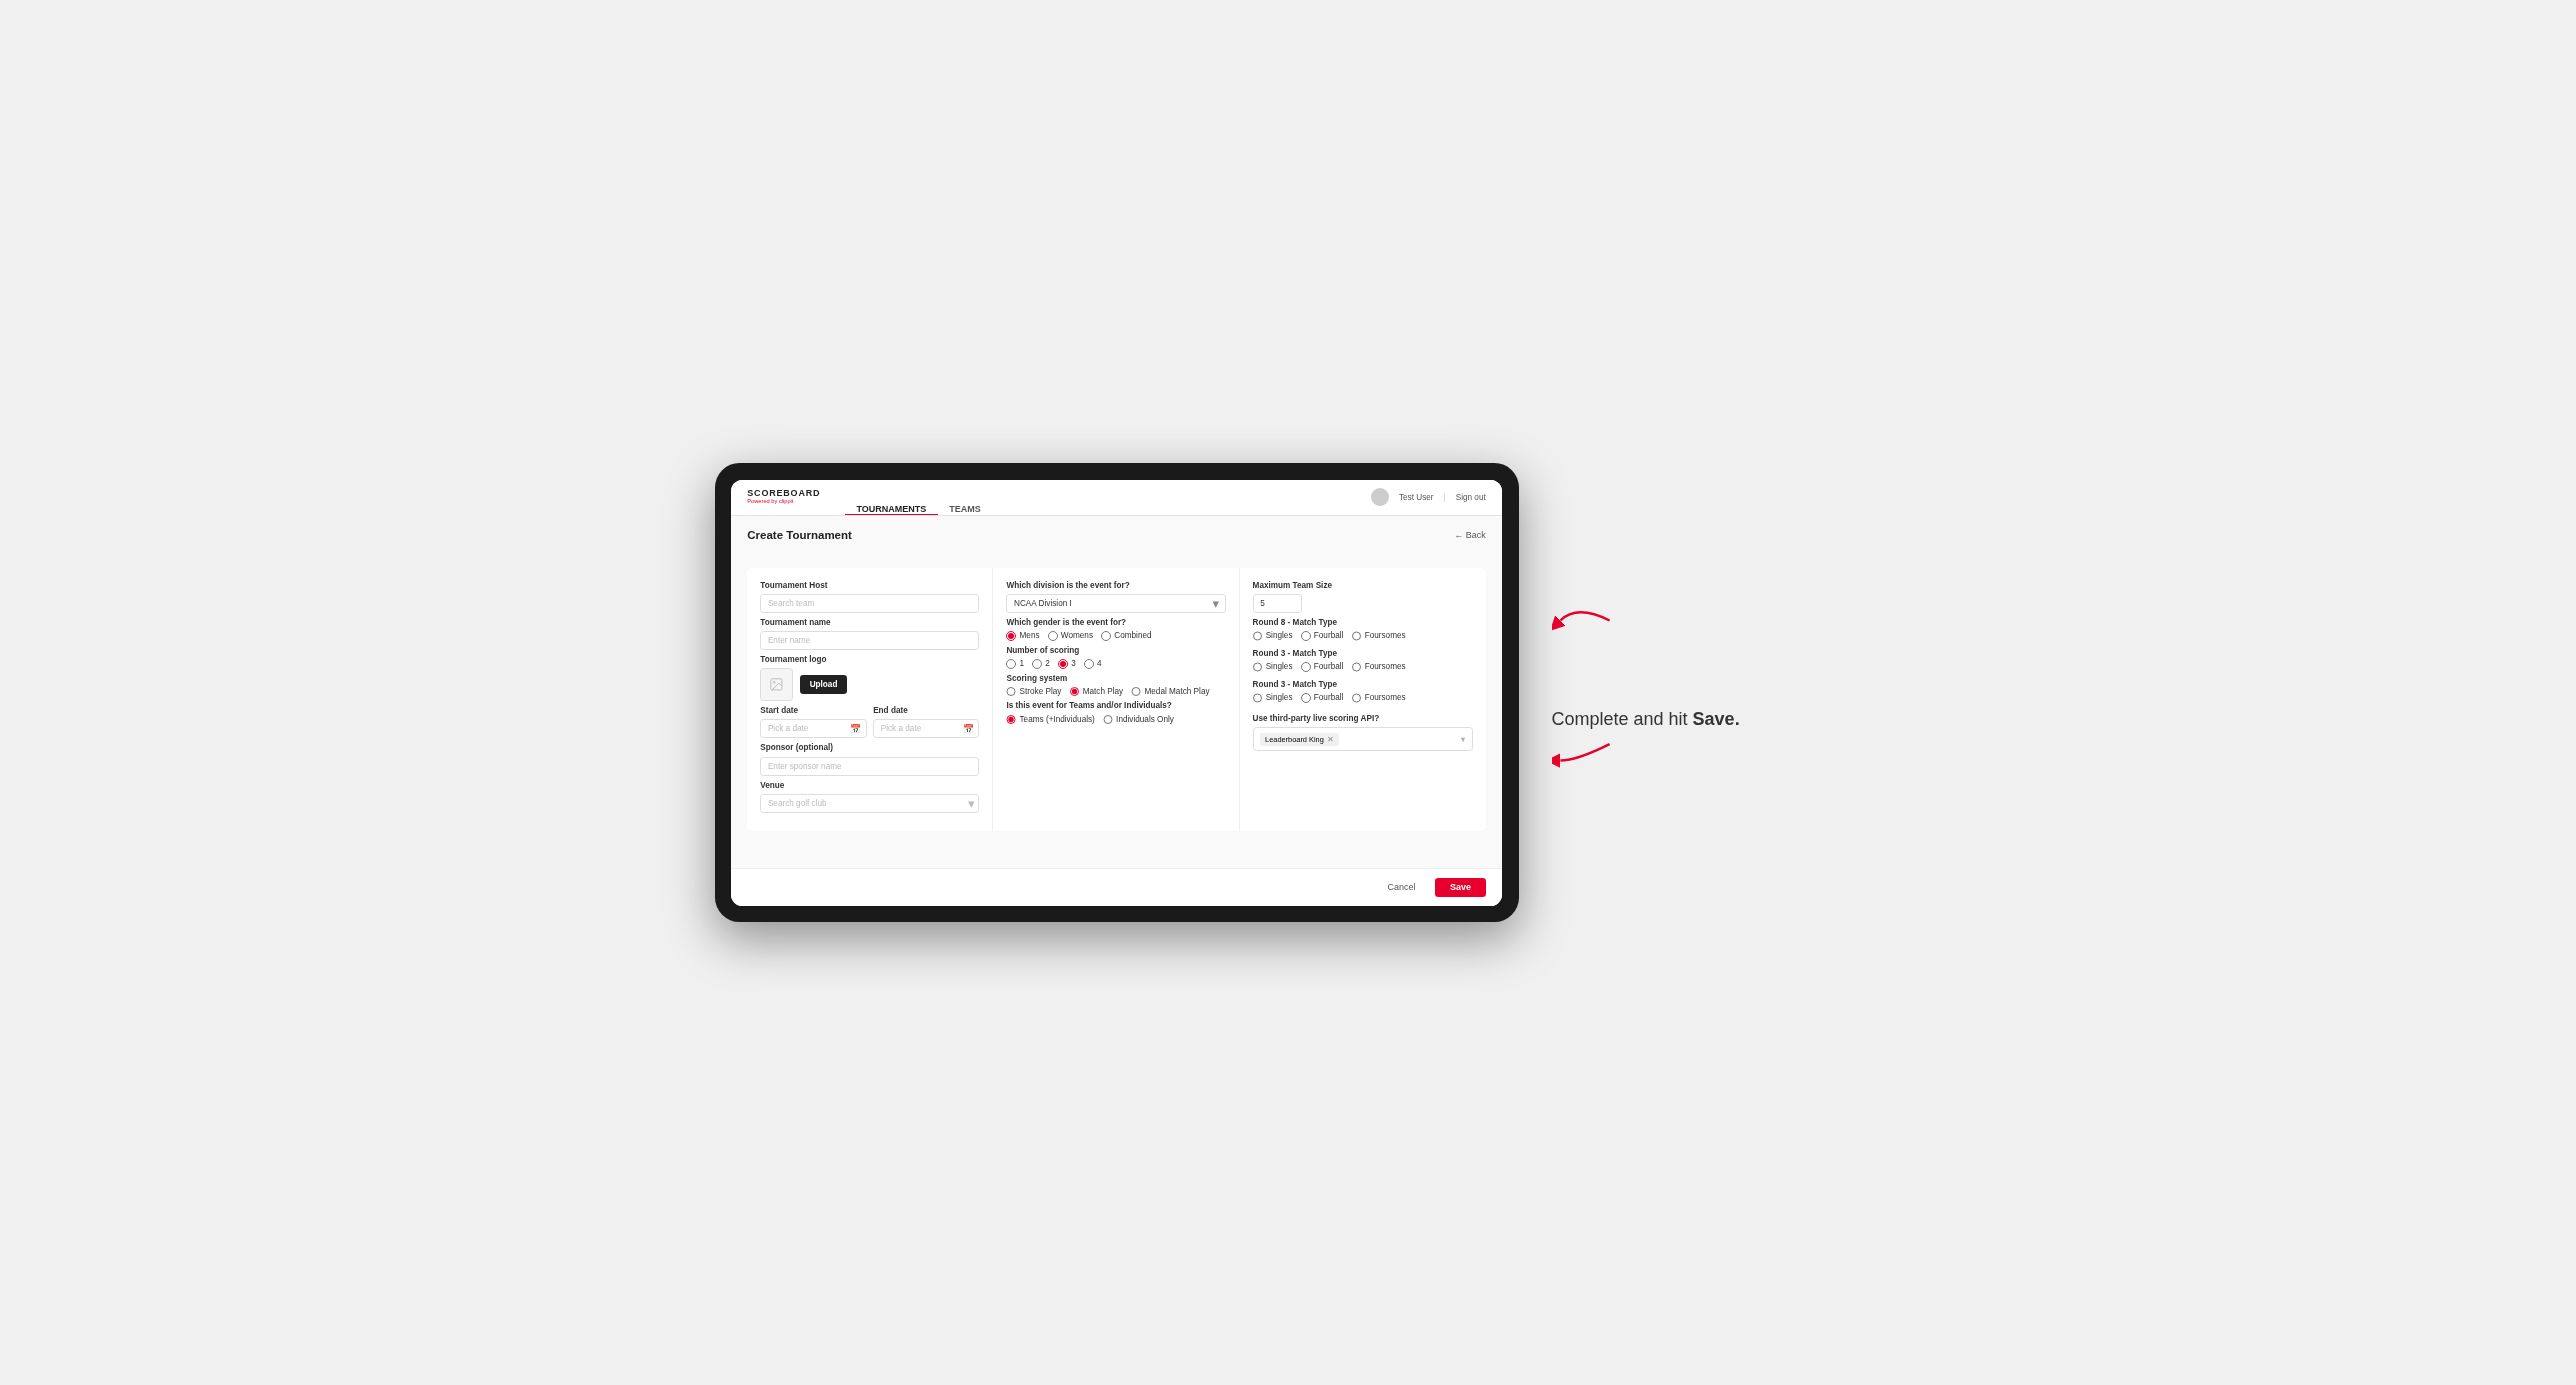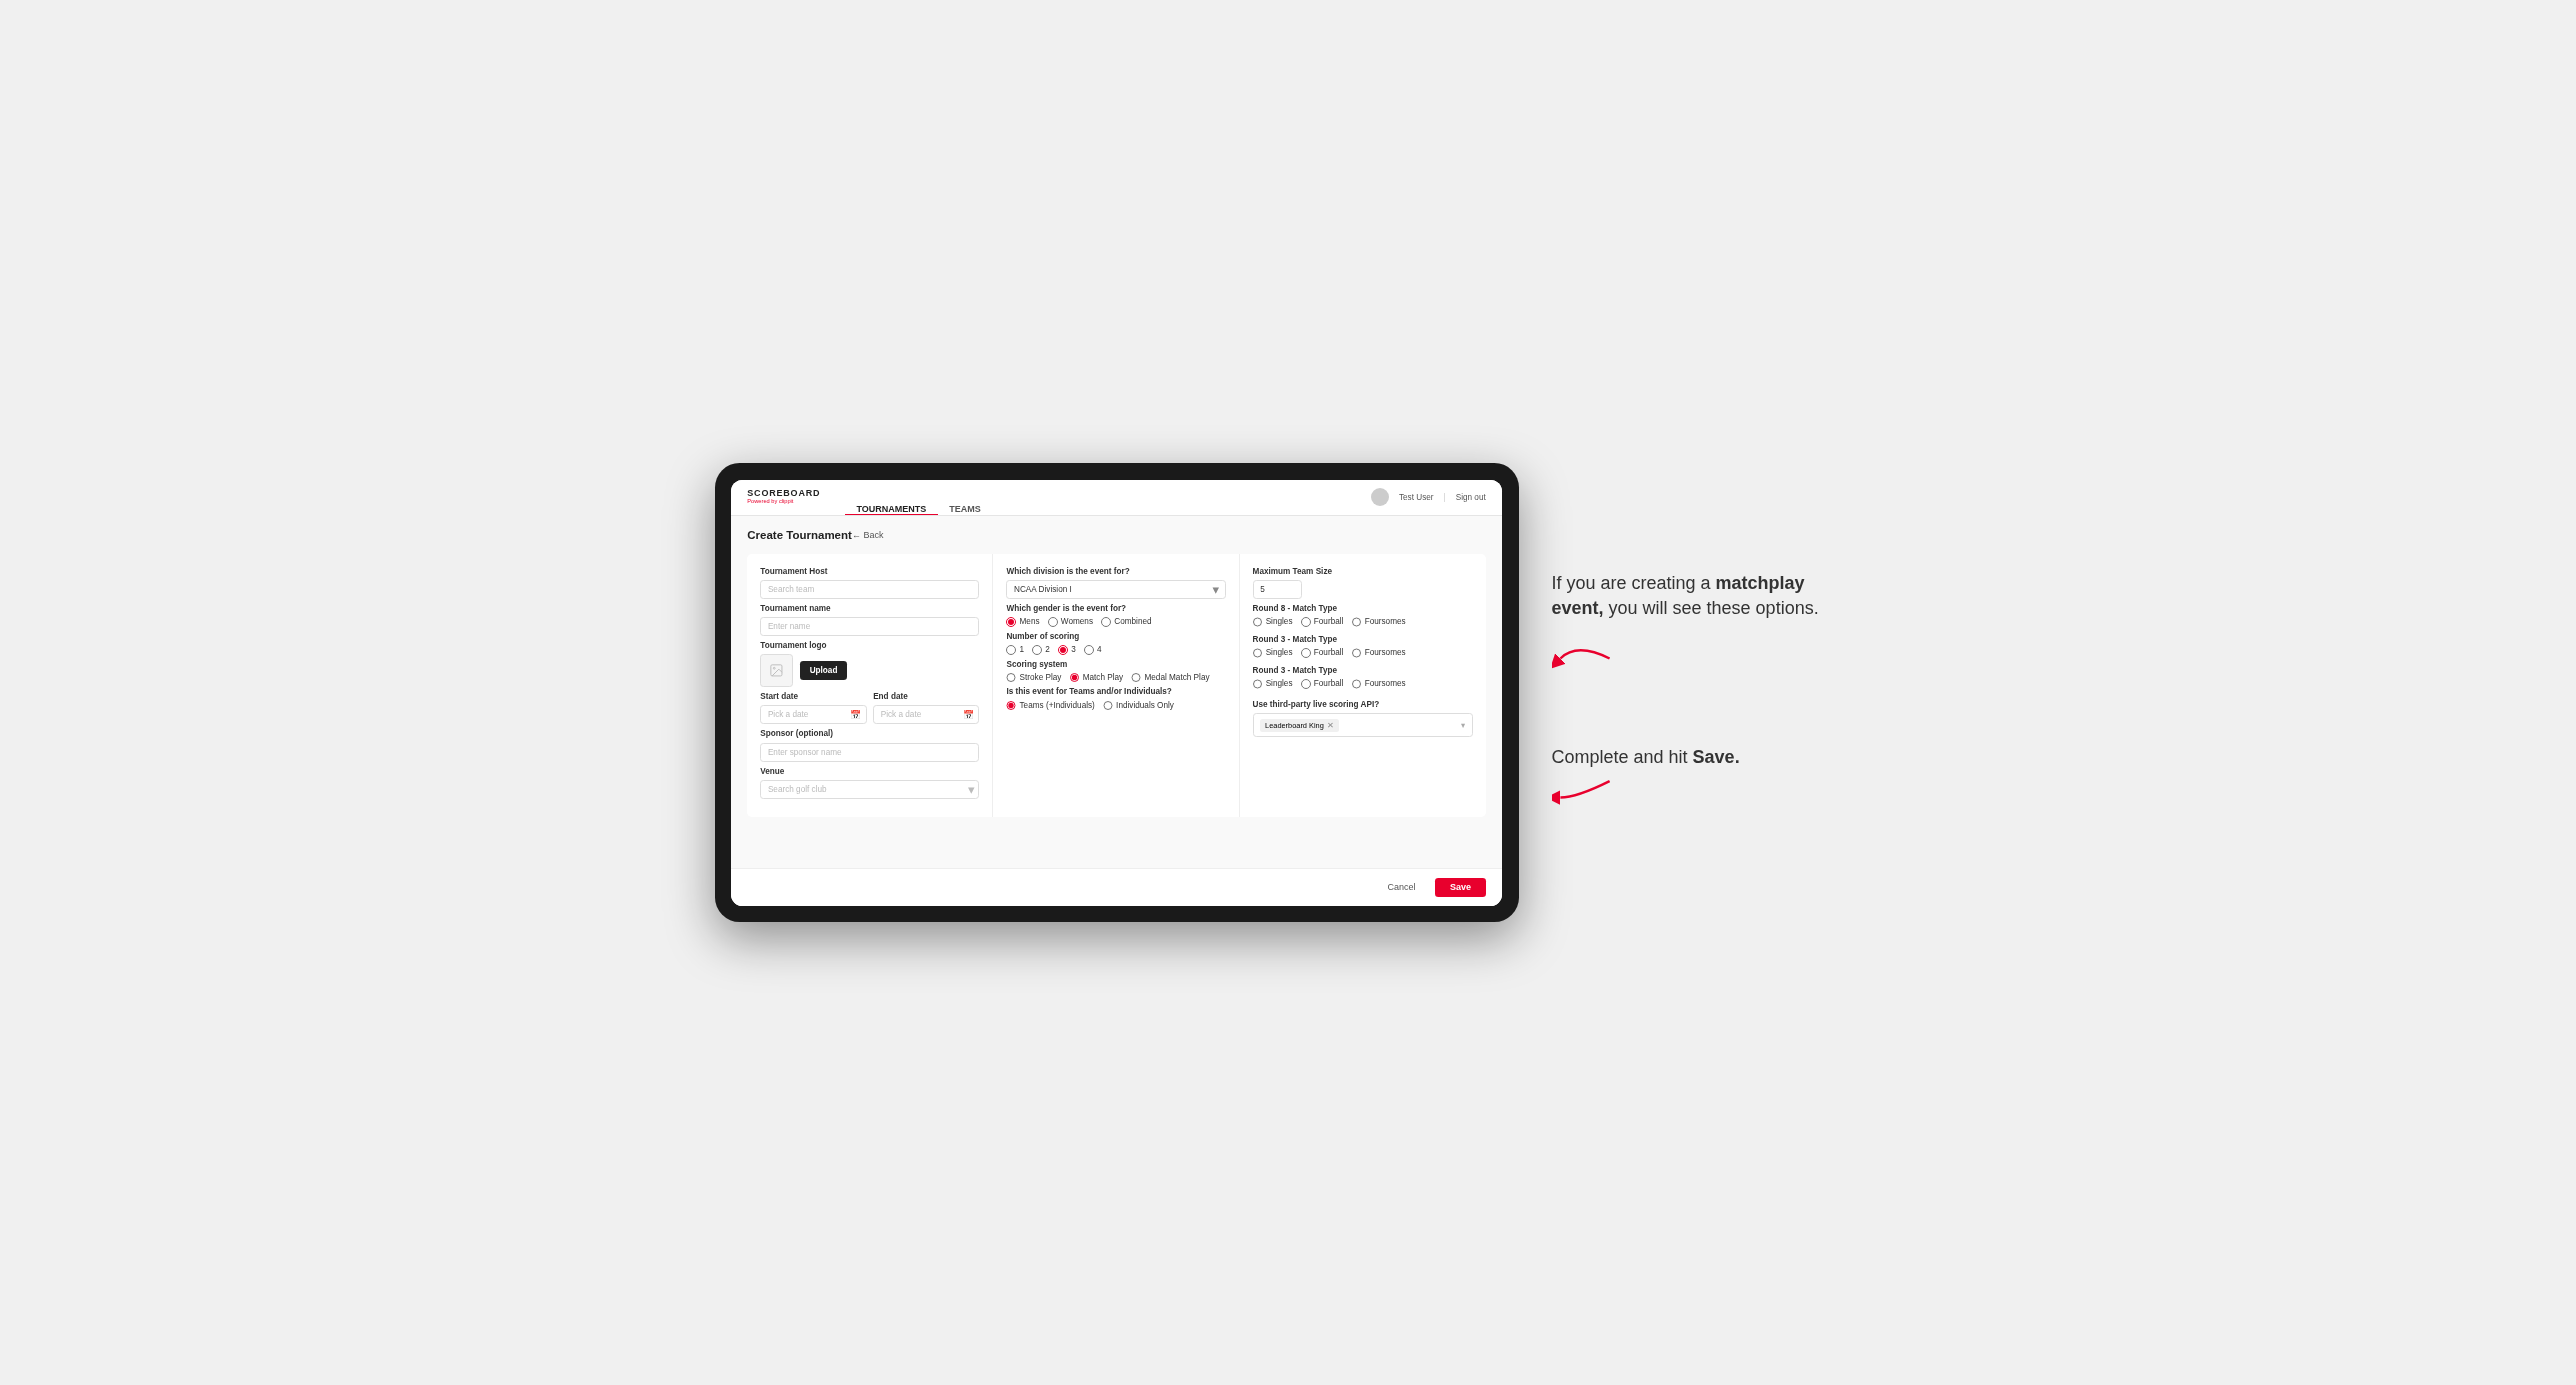--- a/index.html
+++ b/index.html
@@ -103,22 +103,22 @@
     
     .main-content {
       flex: 1;
       padding: 13px 16.4px;
       background: #f9f9f9;
       overflow-y: auto;
     }
     .page-header {
       display: flex;
       align-items: center;
-      justify-content: flex-start;
-      margin-bottom: 13px;
+      justify-content: space-between;
+      margin-bottom: 27px;
     }
     .page-title {
       font-size: 11.5px;
       font-weight: 600;
       color: #222;
     }
     .back-link {
       font-size: 9px;
       color: #555;
       cursor: pointer;
@@ -559,23 +559,20 @@
       </div>
 
       <div class="form-footer">
         <button class="cancel-btn">Cancel</button>
         <button class="save-btn">Save</button>
       </div>
     </div>
   </div>
 
   <div class="annotations">
-    <div class="annotation-top">
-      If you are creating a <strong>matchplay event,</strong> you will see these options.
-    </div>
 
     <div style="display:flex;align-items:center;gap:6.6px;margin-top:-8.2px;">
       <svg width="66" height="41" viewBox="0 0 80 50">
         <path d="M70,25 Q30,5 10,25" stroke="#e8002d" stroke-width="3" fill="none" marker-end="url(#ah)"></path>
         <defs>
           <marker id="ah" markerWidth="8" markerHeight="8" refX="0" refY="3" orient="auto">
             <path d="M0,0 L0,6 L6,3 z" fill="#e8002d"></path>
           </marker>
         </defs>
       </svg>

